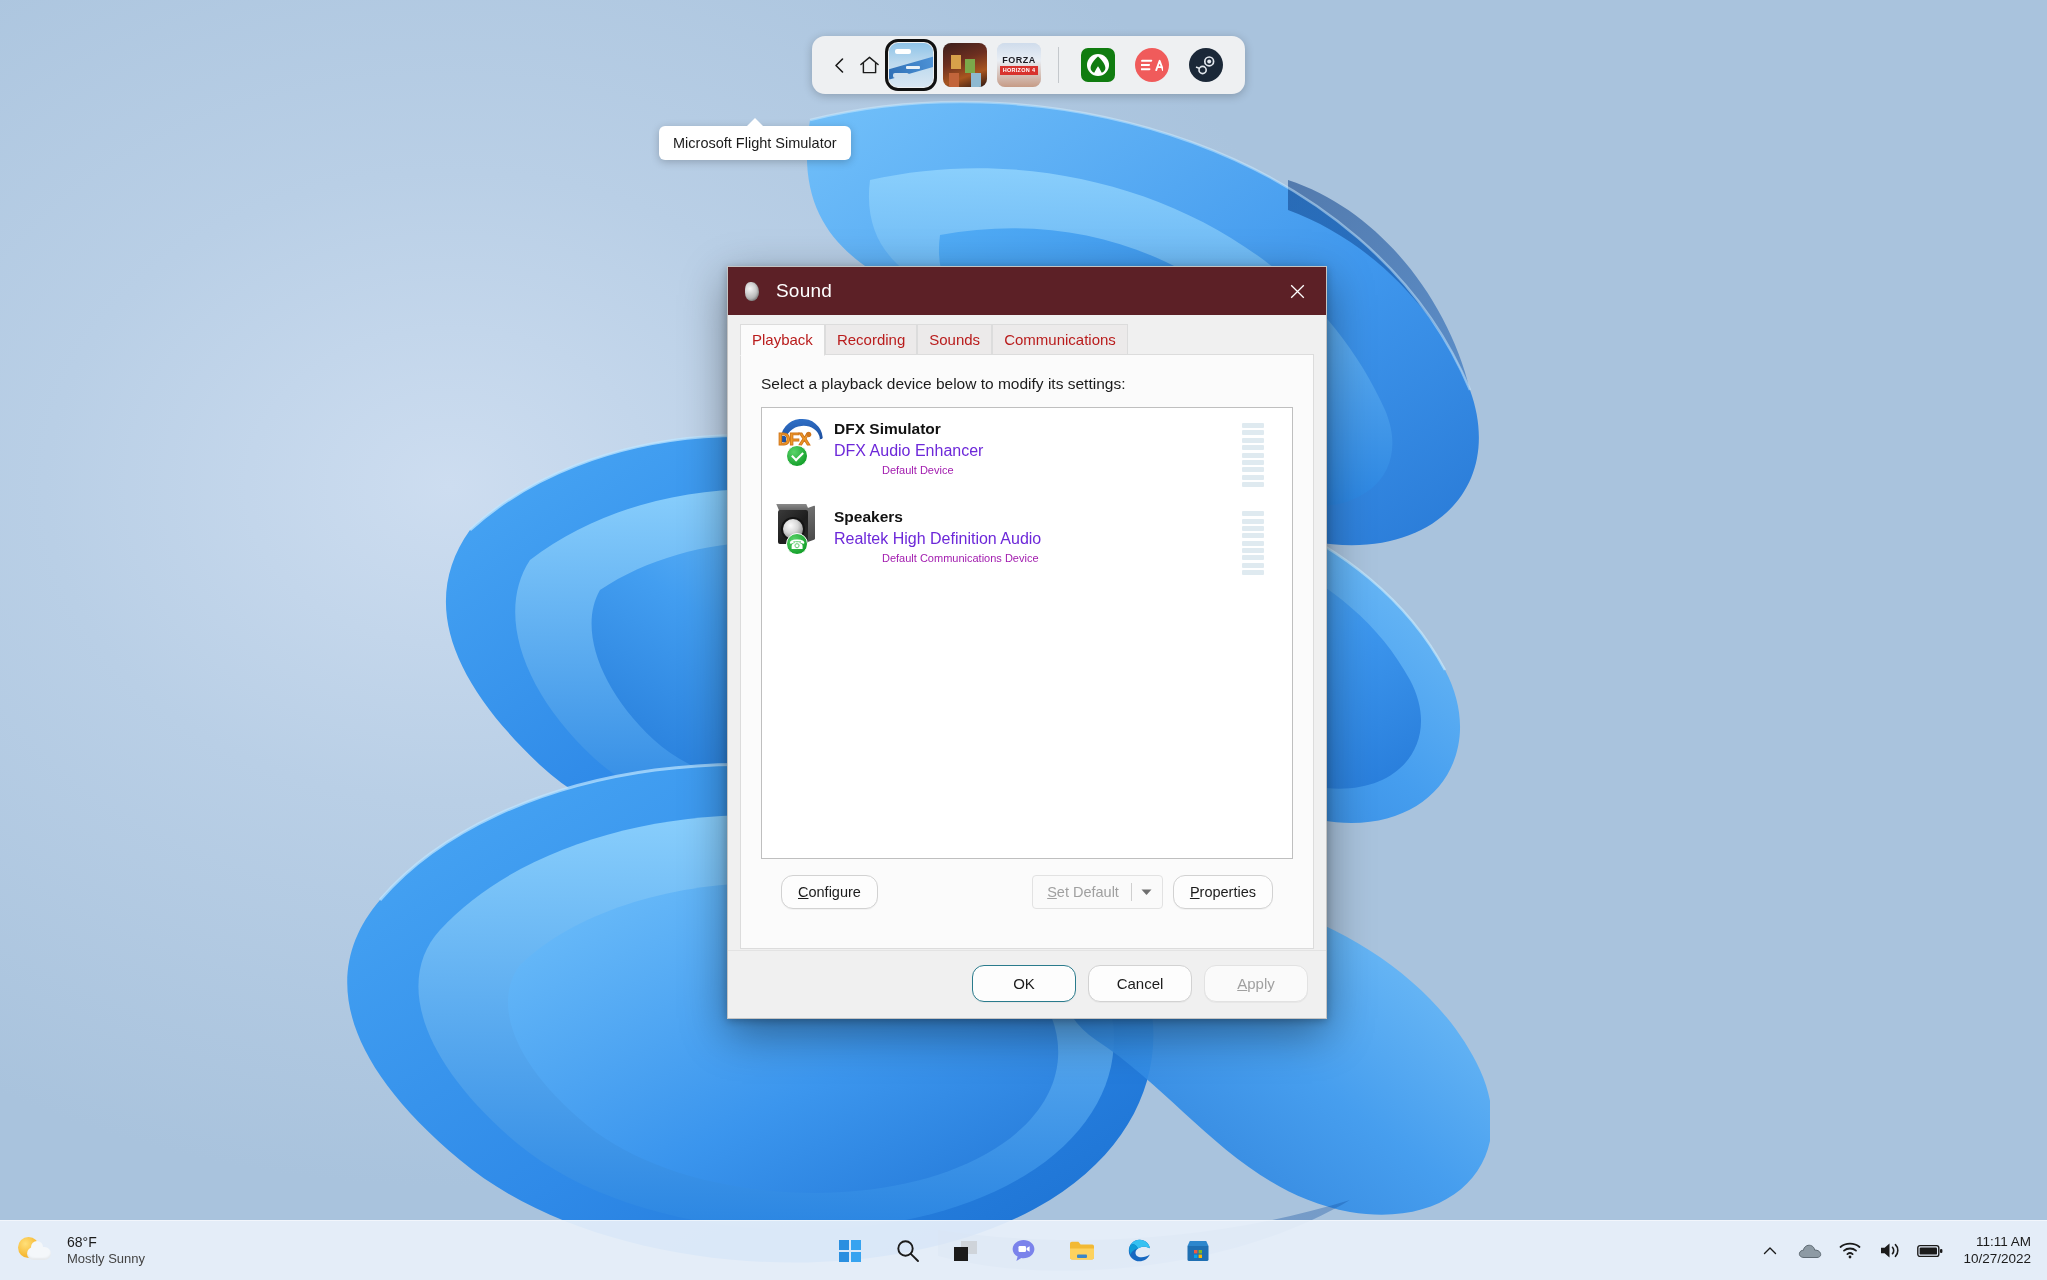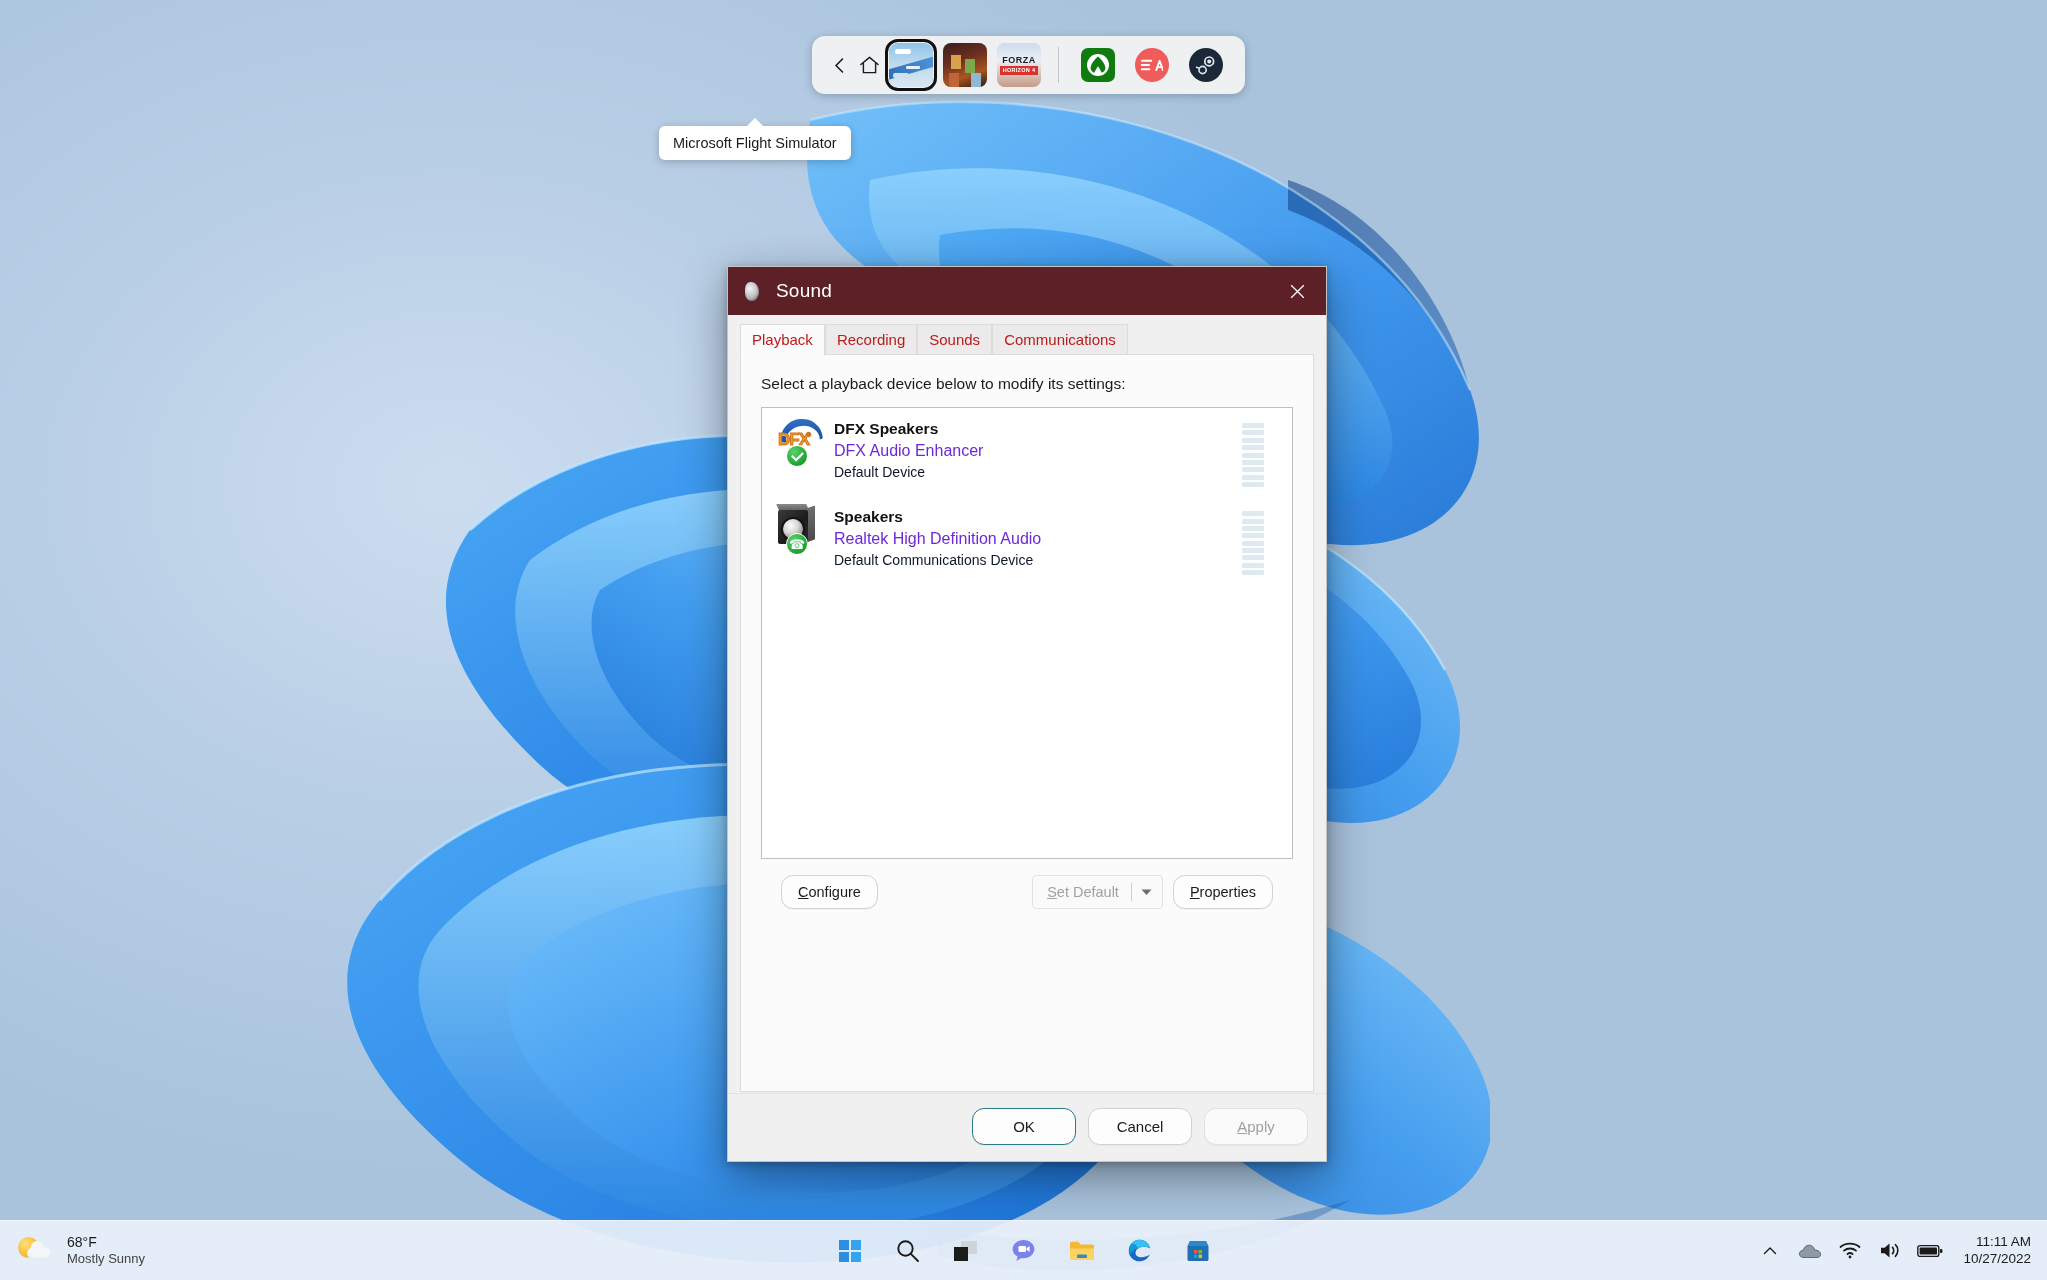--- a/index.html
+++ b/index.html
@@ -92,21 +92,21 @@
     box-shadow:0 2px 9px rgba(0,0,0,.22);
   }
   #tooltip:before{
     content:""; position:absolute; left:50%; top:-8px; transform:translateX(-50%);
     border-left:9px solid transparent; border-right:9px solid transparent;
     border-bottom:9px solid #fff;
   }
 
   
   #sound-dialog {
-    position:absolute; left:727px; top:266px; width:600px; height:896px;
+    position:absolute; left:727px; top:266px; width:600px; height:753px;
     background:#f0f0f0; z-index:50;
     box-shadow:0 14px 42px rgba(0,0,0,.40), 0 2px 8px rgba(0,0,0,.25);
     display:flex; flex-direction:column;
     border:1px solid rgba(0,0,0,.18);
   }
   #titlebar {
     height:48px; background:#5c2026; display:flex; align-items:center;
     padding-left:14px; flex:0 0 auto;
   }
   #titlebar .tb-icon {
@@ -157,21 +157,21 @@
     max-height:452px;
   }
   .device-row {
     display:flex; align-items:flex-start; padding:9px 10px 9px 12px;
     cursor:pointer; position:relative;
   }
   .dev-icon { width:50px; height:54px; position:relative; flex:0 0 auto; margin-right:10px; }
   .dev-text { flex:1 1 auto; padding-top:2px; }
   .dev-name { font-size:15.5px; color:#111; font-weight:600; line-height:1.35; }
   .dev-desc { font-size:16px; color:#6d28d9; line-height:1.42; }
-  .dev-status { font-size:14px; color:#0f172a; line-height:1.42; }
+  .dev-status { font-size:11px; color:#a21caf; line-height:1.42;margin-left:48px; }
 
   .vu-meter {
     width:22px; flex:0 0 auto; display:flex; flex-direction:column;
     gap:2.4px; margin-top:6px; margin-right:18px;
   }
   .vu-seg { height:5px; background:#dfeaf0; border-radius:1px; }
 
   
   .dfx {
     position:absolute; left:4px; top:2px; width:46px; height:40px; overflow:visible;
@@ -488,21 +488,21 @@
 
           <div class="device-row">
             <div class="dev-icon">
               <div class="dfx">
                 <div class="arc"></div>
                 <div class="txt">DFX<span class="reg">®</span></div>
               </div>
               <div class="badge check"></div>
             </div>
             <div class="dev-text">
-              <div class="dev-name">DFX Speakers</div>
+              <div class="dev-name">DFX Simulator</div>
               <div class="dev-desc">DFX Audio Enhancer</div>
               <div class="dev-status">Default Device</div>
             </div>
             <div class="vu-meter">
               <div class="vu-seg"></div>
                 <div class="vu-seg"></div>
                 <div class="vu-seg"></div>
               <div class="vu-seg"></div>
                 <div class="vu-seg"></div>
                 <div class="vu-seg"></div>

